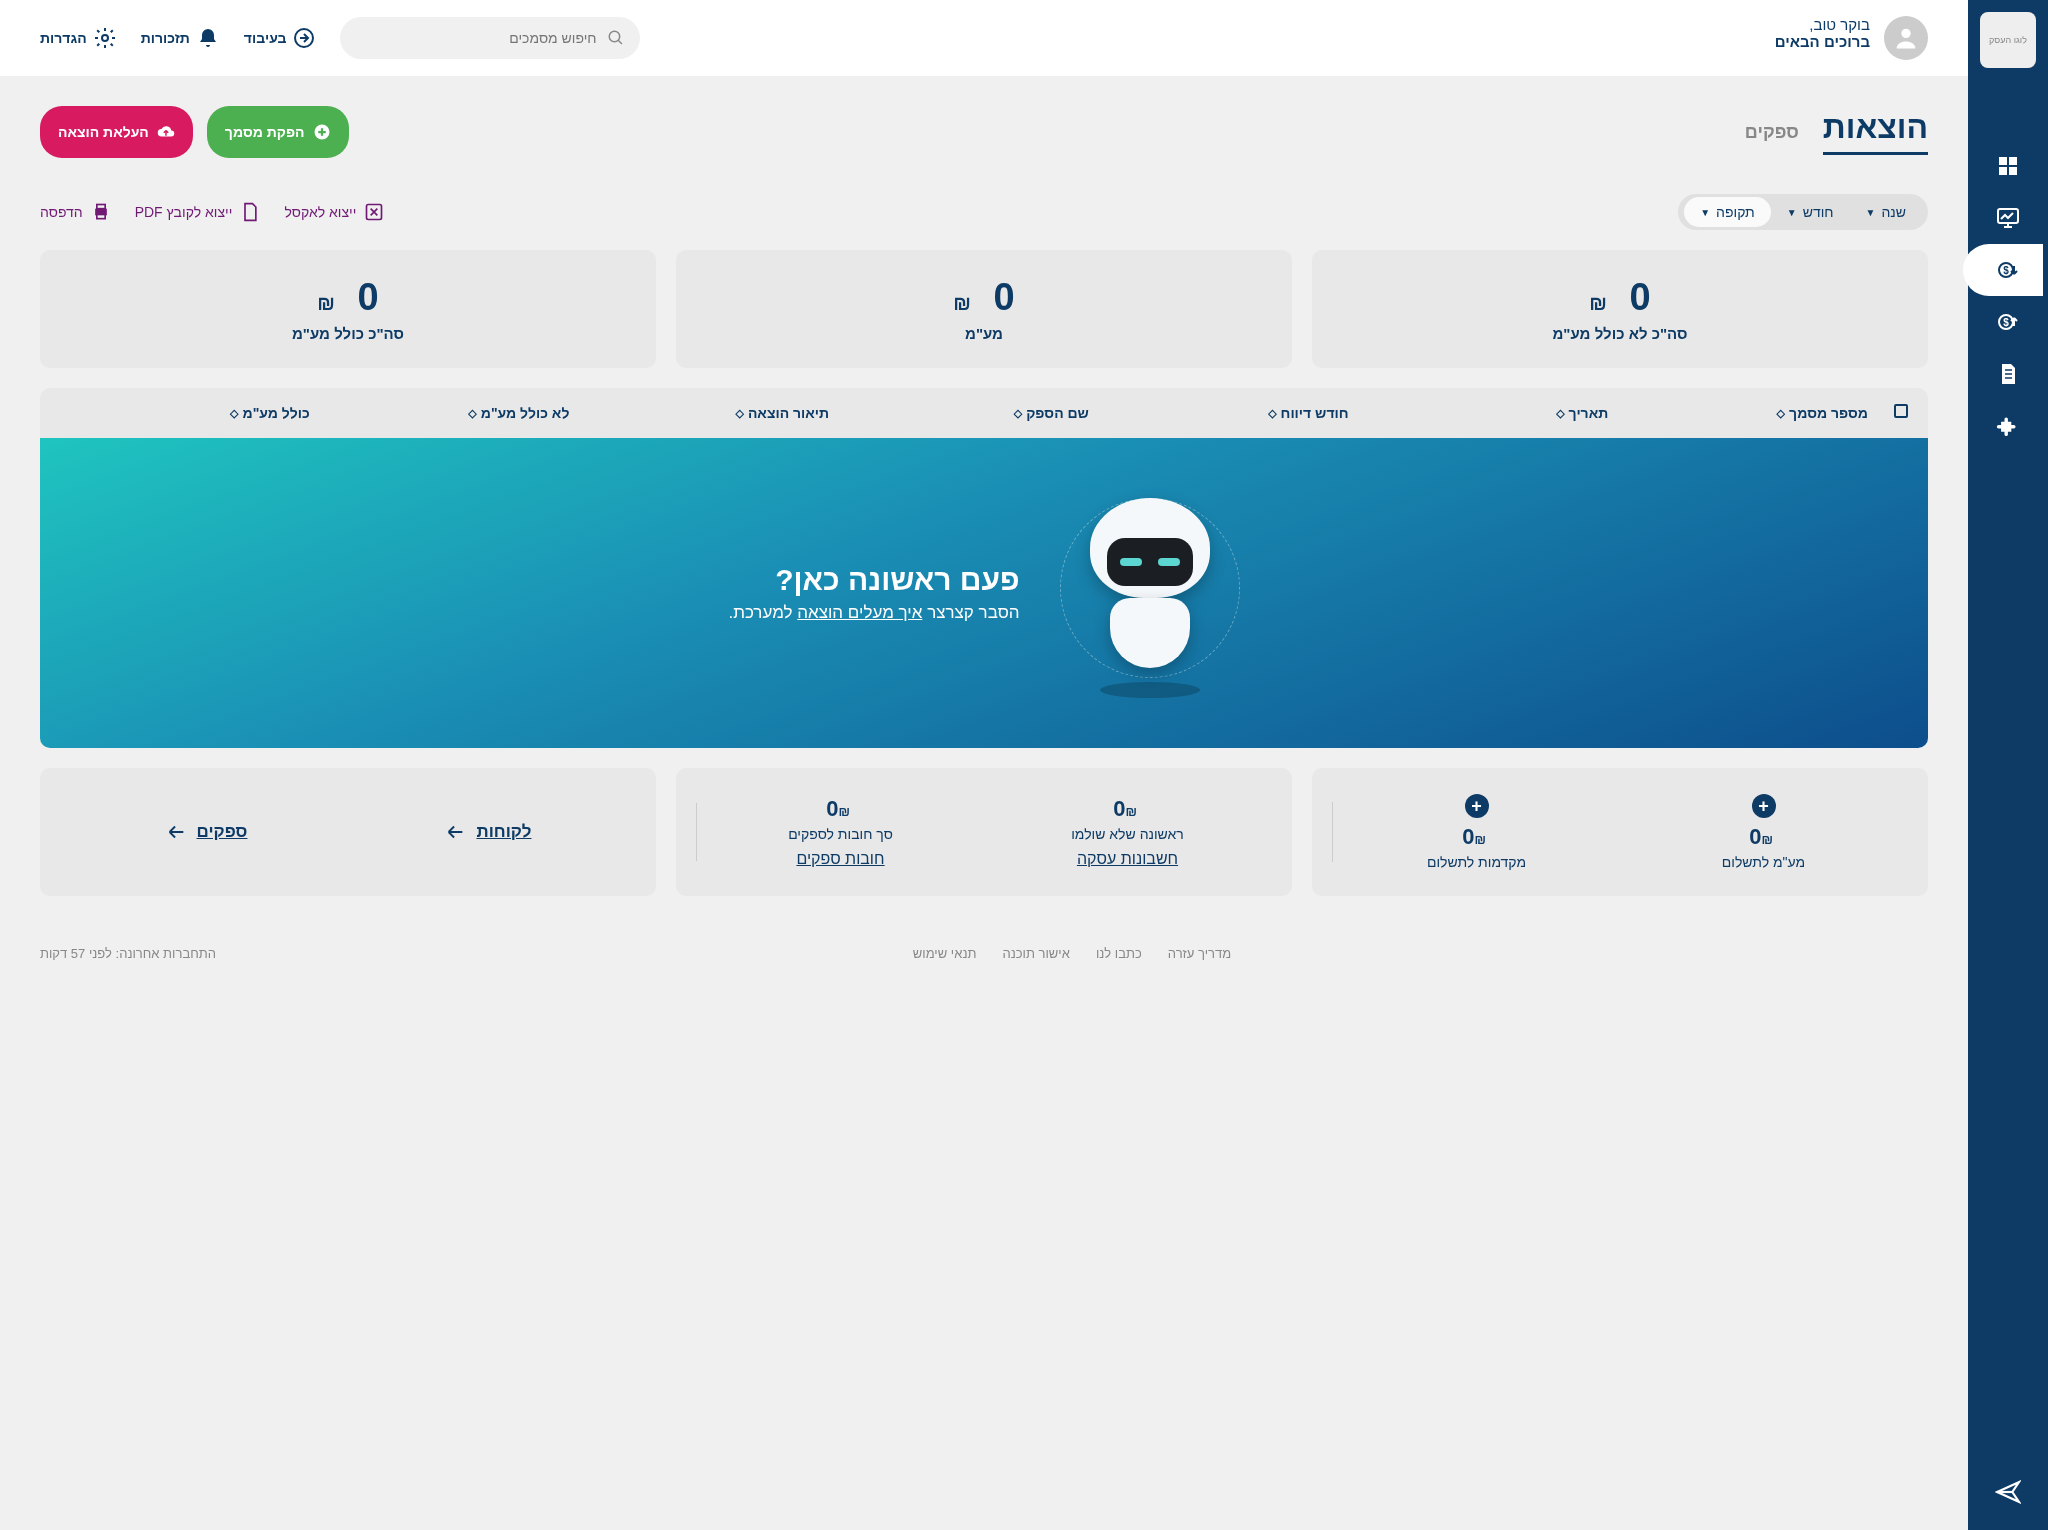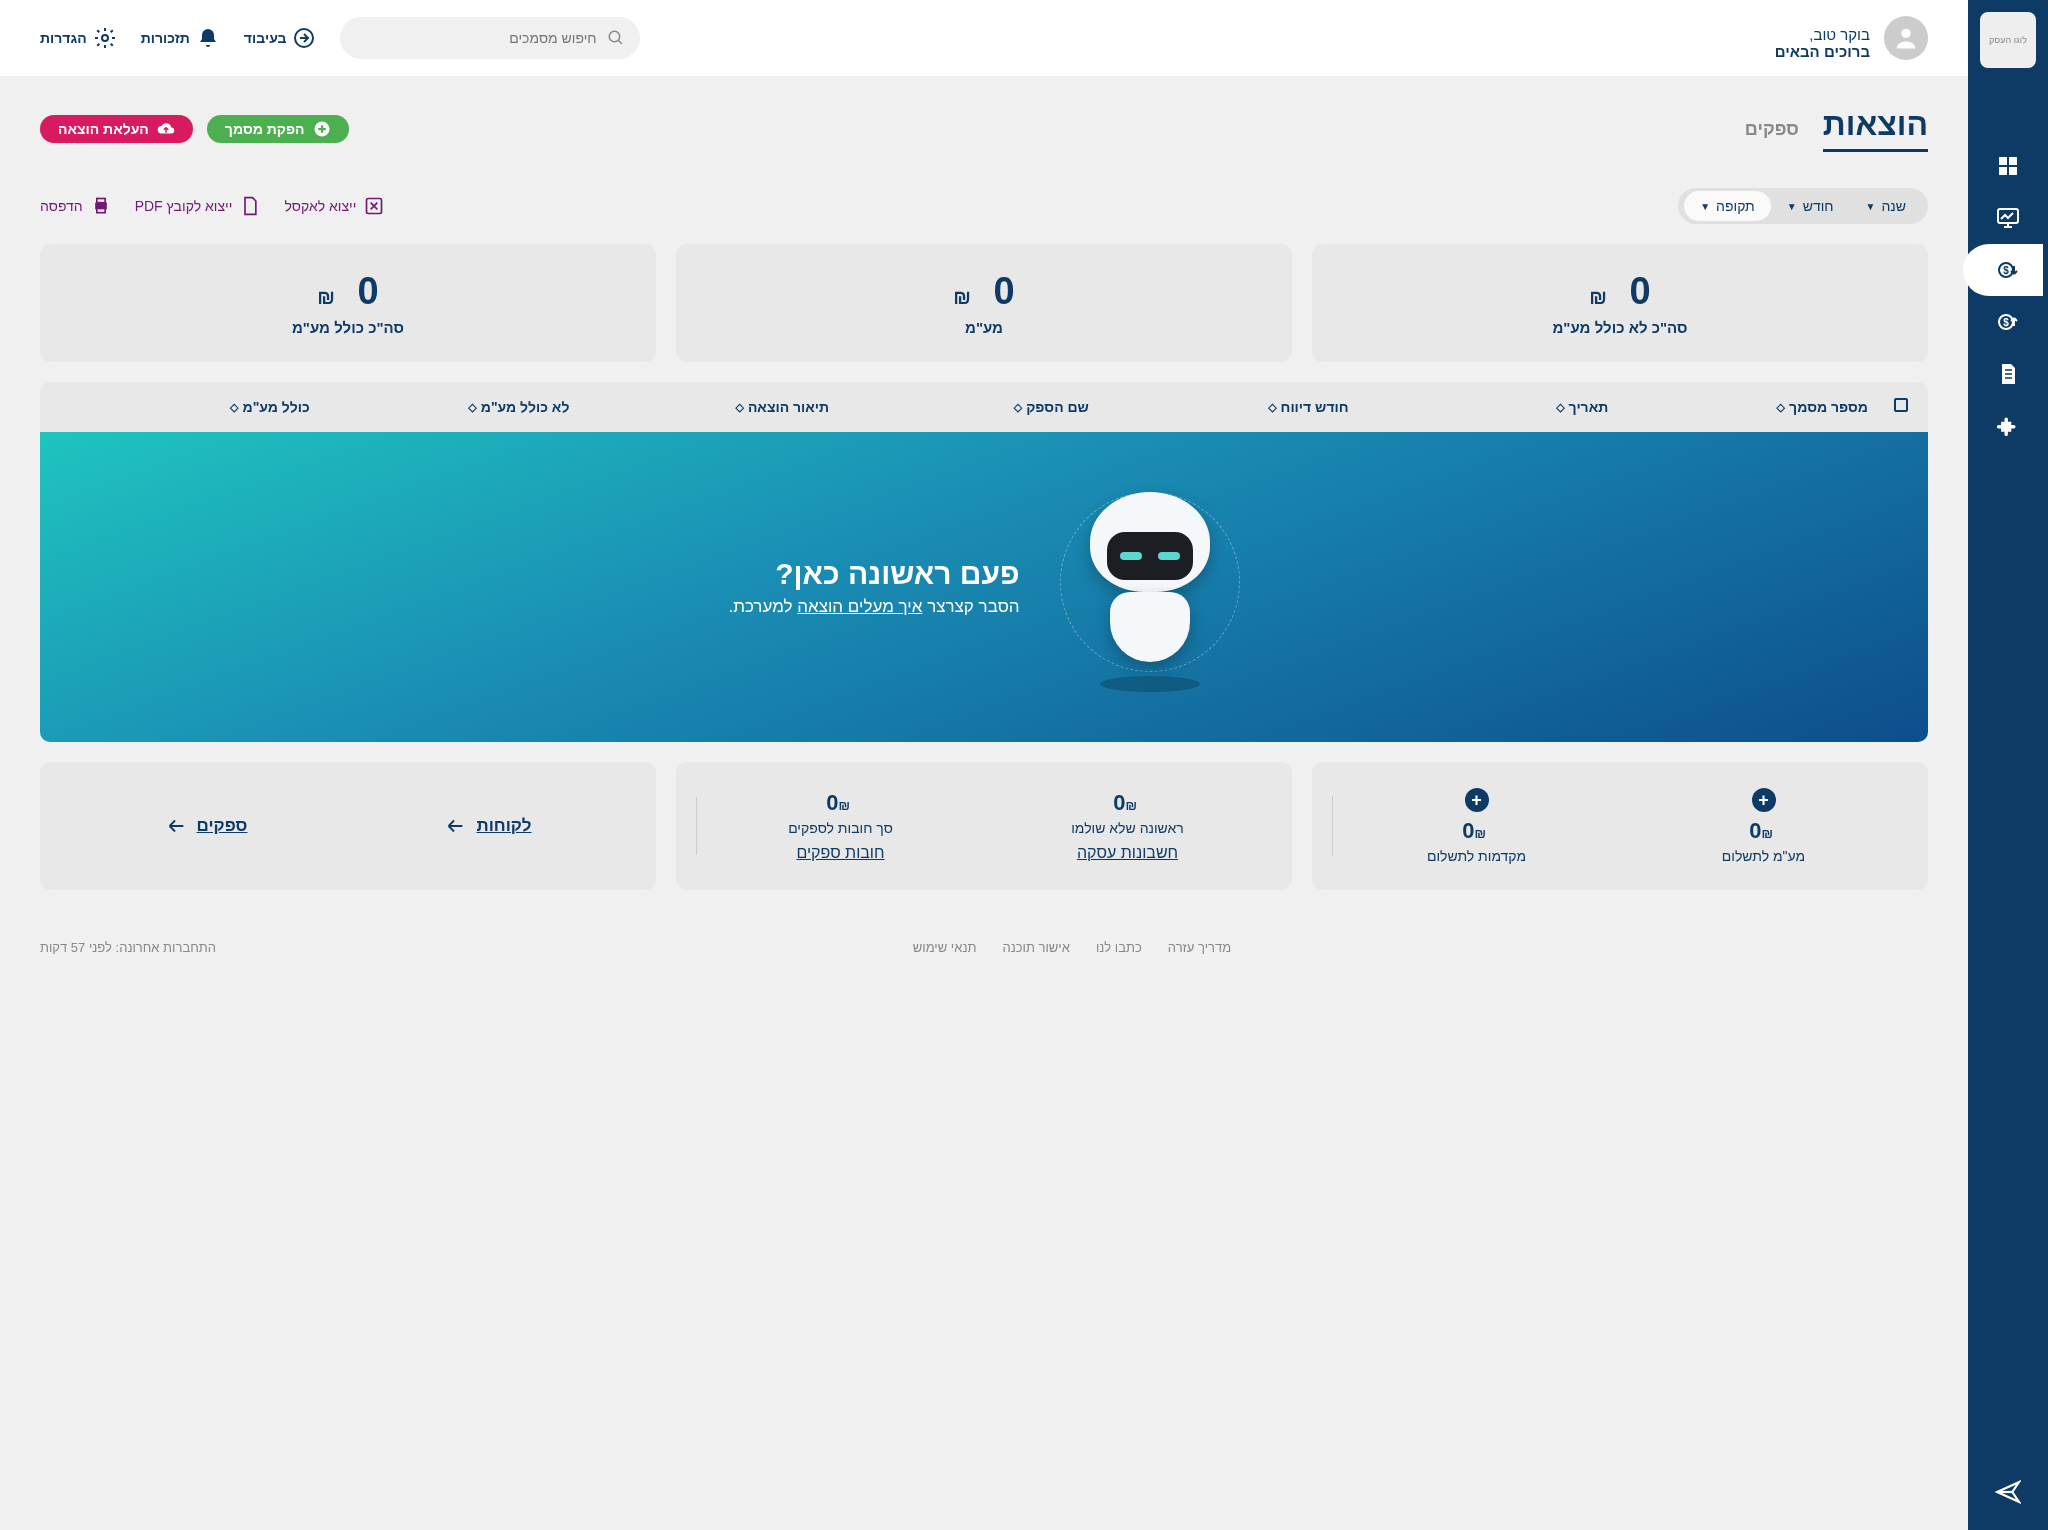--- a/index.html
+++ b/index.html
@@ -57,21 +57,21 @@
 .sidebar-bottom svg { width: 26px; height: 26px; fill: currentColor; }
 .main { flex: 1; display: flex; flex-direction: column; }
 .topbar {
   background: #fff;
   height: 76px;
   display: flex;
   align-items: center;
   padding: 0 40px;
   gap: 24px;
 }
-.greeting { display: flex; align-items: flex-end; gap: 14px; }
+.greeting { display: flex; align-items: flex-start; gap: 14px; }
 .avatar {
   width: 44px; height: 44px;
   background: #ccc; border-radius: 50%;
   display:flex;align-items:center;justify-content:center;
 }
 .avatar svg{width:28px;height:28px;fill:#fff}
 .greeting-text { font-size: 15px; color: #0d3b66; }
 .greeting-text .bold { font-weight: 700; }
 .search {
   margin-right: auto;
@@ -104,21 +104,21 @@
 .page-tabs { display: flex; gap: 24px; align-items: baseline; }
 .tab {
   font-size: 18px; color: #888; cursor: pointer; font-weight: 600;
 }
 .tab.active {
   font-size: 32px; font-weight: 700; color: #0d3b66;
   border-bottom: 3px solid #0d3b66; padding-bottom: 6px;
 }
 .header-buttons { margin-right: auto; display: flex; gap: 14px; }
 .btn {
-  border: none; border-radius: 22px; height: 28px; padding: 0 18px;
+  border: none; border-radius: 22px; height: 52px; padding: 0 18px;
   display: flex; align-items: center; gap: 8px;
   font-size: 14px; font-weight: 700; color: #fff; cursor: pointer;
 }
 .btn-green { background: #4caf50; }
 .btn-pink { background: #d81b60; }
 .btn svg { width: 18px; height: 18px; fill: #fff; }
 .filters-row {
   display: flex; align-items: center; gap: 20px;
   margin-bottom: 20px;
 }

